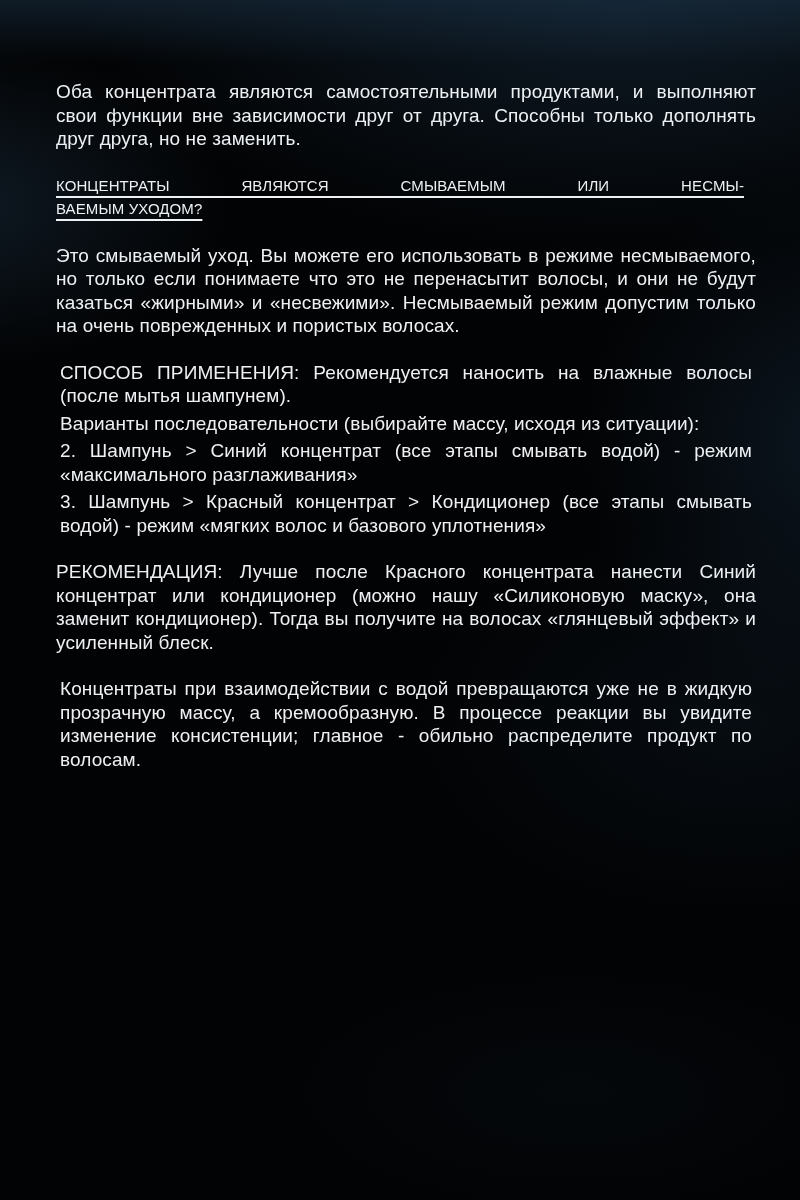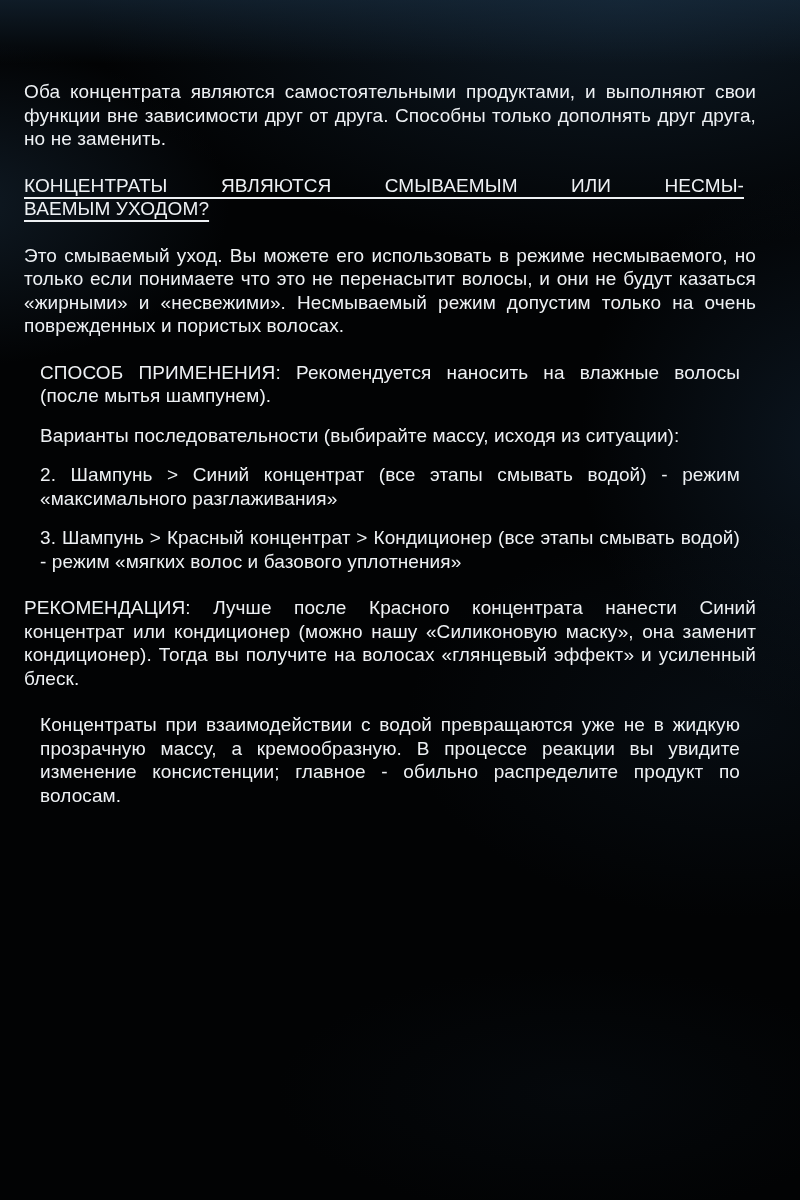--- a/index.html
+++ b/index.html
@@ -13,44 +13,44 @@
       linear-gradient(to bottom, rgba(26,48,68,0.55), rgba(26,48,68,0) 64px),
       radial-gradient(90% 28% at 78% 0%, rgba(30,56,80,0.45), transparent 75%),
       radial-gradient(45% 18% at -5% 17%, rgba(36,62,86,0.38), transparent 75%),
       radial-gradient(42% 30% at 104% 37%, rgba(24,46,68,0.42), transparent 75%),
       radial-gradient(55% 22% at 92% 60%, rgba(18,34,50,0.30), transparent 75%),
       radial-gradient(50% 14% at 72% 91%, rgba(14,26,38,0.22), transparent 75%);
   }
   .content {
     box-sizing: border-box;
     width: 100%;
-    padding: 80px 44px 0 24px;
+    padding: 80px 44px 0 56px;
     color: #eef1f4;
     font-family: "Liberation Sans", sans-serif;
     font-size: 19px;
     line-height: 23.5px;
     font-weight: 400;
     letter-spacing: 0.1px;
     text-align: justify;
     text-align-last: left;
   }
   .block { margin: 0 0 23px 0; }
-  .block p { margin: 16px; }
+  .block p { margin: 4px; }
   .heading-line {
     display: block;
     text-decoration: underline;
     text-underline-offset: 5px;
     text-decoration-thickness: 1.5px;
   }
   .heading-line.full-justify {
     text-align: justify;
     text-align-last: justify;
   }
   h2.block {
-    font-size: 19px;
+    font-size: 15px;
     font-weight: 400;
     margin: 0 12px 23px 0;
   }
 </style>
 </head>
 <body>
 
 <div class="page">
   <article class="content">
 

